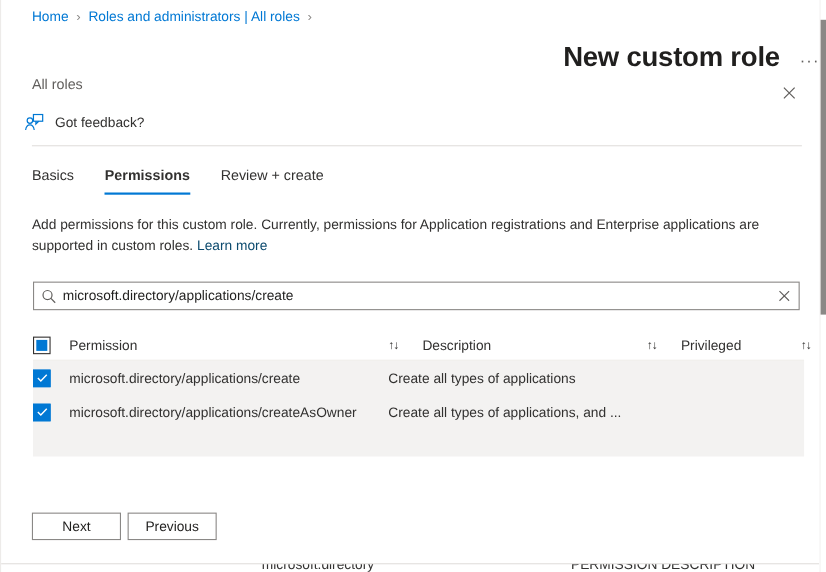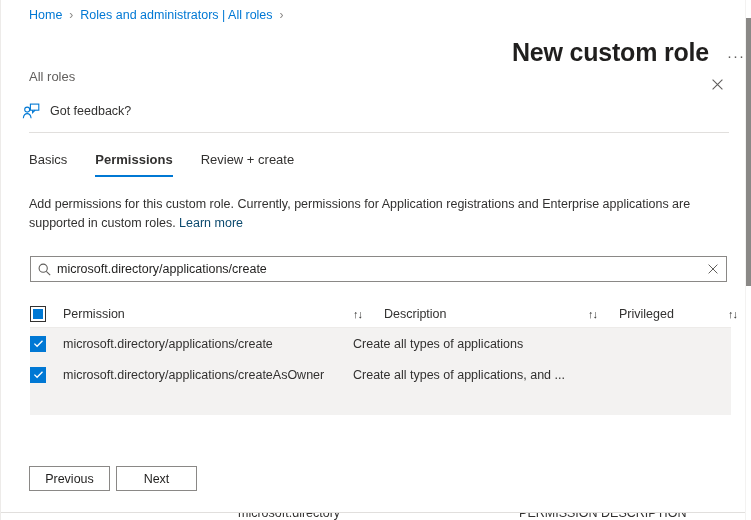--- a/index.html
+++ b/index.html
@@ -447,22 +447,22 @@
           </span>
         </div>
         <div class="col-perm cell-ellipsis">microsoft.directory/applications/createAsOwner</div>
         <div class="col-desc cell-ellipsis">Create all types of applications, and ...</div>
         <div class="col-priv cell-ellipsis"></div>
       </div>
     </div>
   </div>
 
   <div class="footer">
+    <button class="btn">Next</button>
     <button class="btn">Previous</button>
-    <button class="btn">Next</button>
   </div>
 
   <div class="bottom-rule"></div>
   <div class="clipped-row">
     <span class="clip-a">microsoft.directory</span>
     <span class="clip-b">PERMISSION DESCRIPTION</span>
   </div>
 </div>
 
 <div class="scrollbar">

